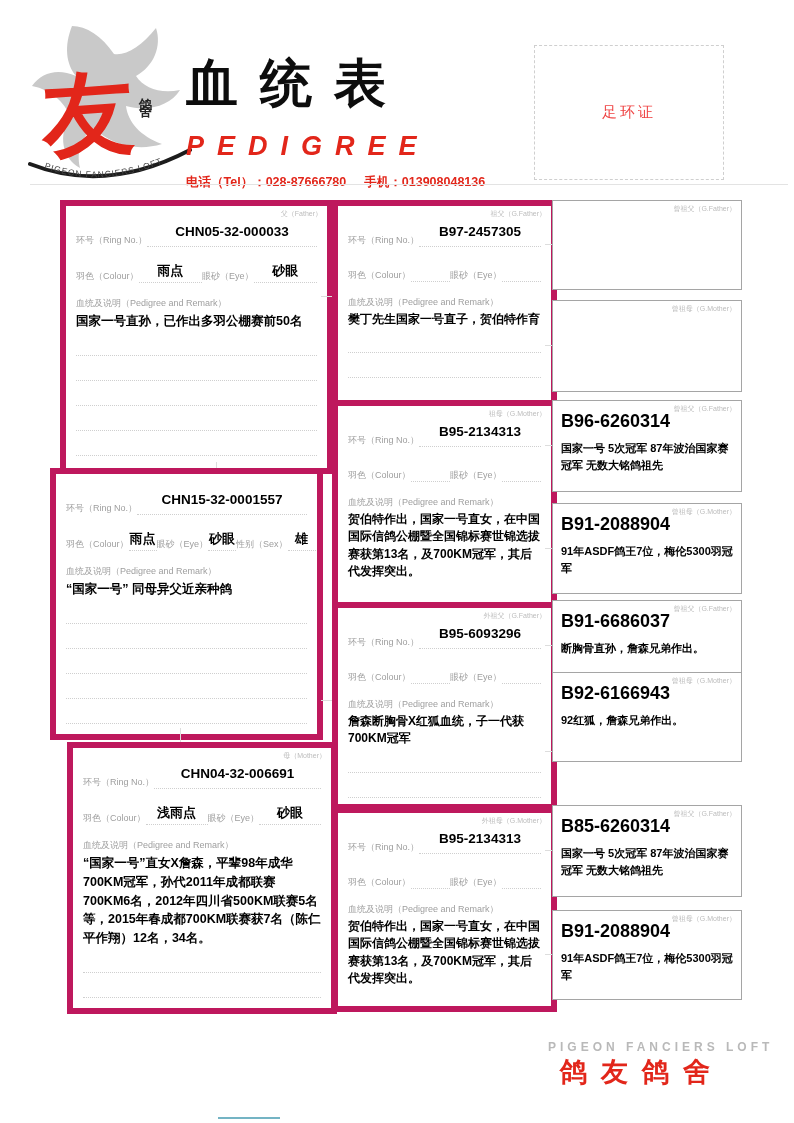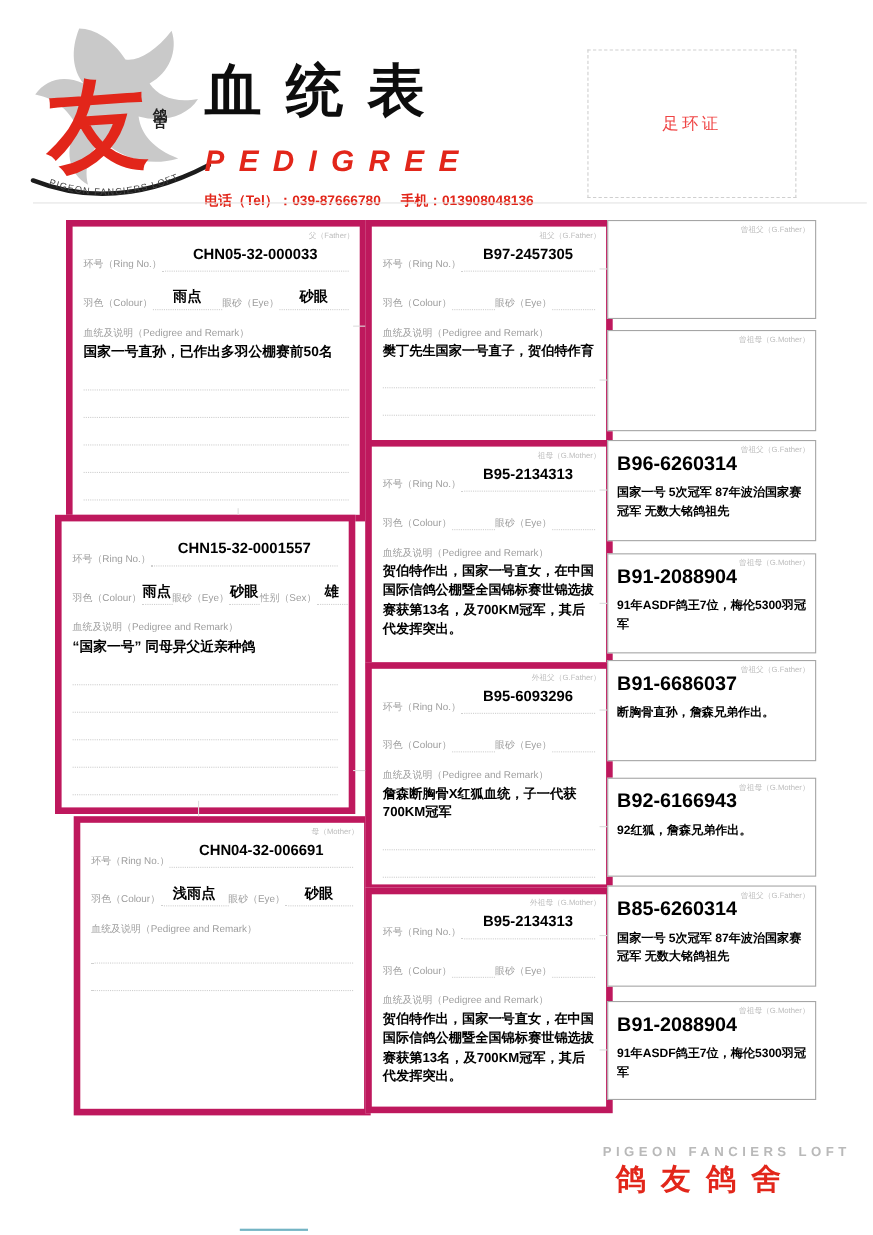--- a/index.html
+++ b/index.html
@@ -59,21 +59,21 @@
     </text>
   </svg>
   <span class="logo-char">友</span>
   <span class="logo-sub">鸽舍</span>
 </div>
 
 <div class="abs title-block">
   <div class="main-title">血统表</div>
   <div class="sub-title">PEDIGREE</div>
   <div class="contact">
-    <span>电话（Tel）：039-87666780</span><span>手机：013908048136</span>
+    <span>电话（Tel）：028-87666780</span><span>手机：013908048136</span>
   </div>
 </div>
 
 <div class="abs ring-cert">
   <span>足环证</span>
 </div>
 
 <div class="abs head-rule"></div>
 
 <div class="box" style="left:60px;top:200px;width:261px;height:262px">
@@ -126,20 +126,21 @@
     <span class="flab">环号（Ring No.）</span>
     <span class="fline"><span class="fval big">CHN04-32-006691</span></span>
   </div>
   <div class="frow colrow">
     <span class="flab">羽色（Colour）</span>
     <span class="fline"><span class="fval">浅雨点</span></span>
     <span class="flab">眼砂（Eye）</span>
     <span class="fline"><span class="fval">砂眼</span></span>
   </div>
   <div class="rlab">血统及说明（Pedigree and Remark）</div>
+  <div class="rtext">“国家一号”直女X詹森，平辈98年成华700KM冠军，孙代2011年成都联赛700KM6名，2012年四川省500KM联赛5名等，2015年春成都700KM联赛获7名（陈仁平作翔）12名，34名。</div>
   <div class="dot"></div>
     <div class="dot"></div>
 </div>
 
 <div class="box midbox" style="left:332px;top:200px;width:213px;height:196px">
   <span class="corner">祖父（G.Father）</span>
   <div class="frow ringrow">
     <span class="flab">环号（Ring No.）</span>
     <span class="fline"><span class="fval big">B97-2457305</span></span>
   </div>
@@ -227,21 +228,21 @@
 <div class="sbox" style="left:552px;top:503px;width:188px;height:89px">
   <span class="corner">曾祖母（G.Mother）</span>
   <div class="sring">B91-2088904</div>
   <div class="sremark">91年ASDF鸽王7位，梅伦5300羽冠军</div>
 </div>
 <div class="sbox" style="left:552px;top:600px;width:188px;height:90px">
   <span class="corner">曾祖父（G.Father）</span>
   <div class="sring">B91-6686037</div>
   <div class="sremark">断胸骨直孙，詹森兄弟作出。</div>
 </div>
-<div class="sbox" style="left:552px;top:707px;width:188px;height:88px">
+<div class="sbox" style="left:552px;top:672px;width:188px;height:88px">
   <span class="corner">曾祖母（G.Mother）</span>
   <div class="sring">B92-6166943</div>
   <div class="sremark">92红狐，詹森兄弟作出。</div>
 </div>
 <div class="sbox" style="left:552px;top:805px;width:188px;height:90px">
   <span class="corner">曾祖父（G.Father）</span>
   <div class="sring">B85-6260314</div>
   <div class="sremark">国家一号 5次冠军 87年波治国家赛冠军 无数大铭鸽祖先</div>
 </div>
 <div class="sbox" style="left:552px;top:910px;width:188px;height:88px">

